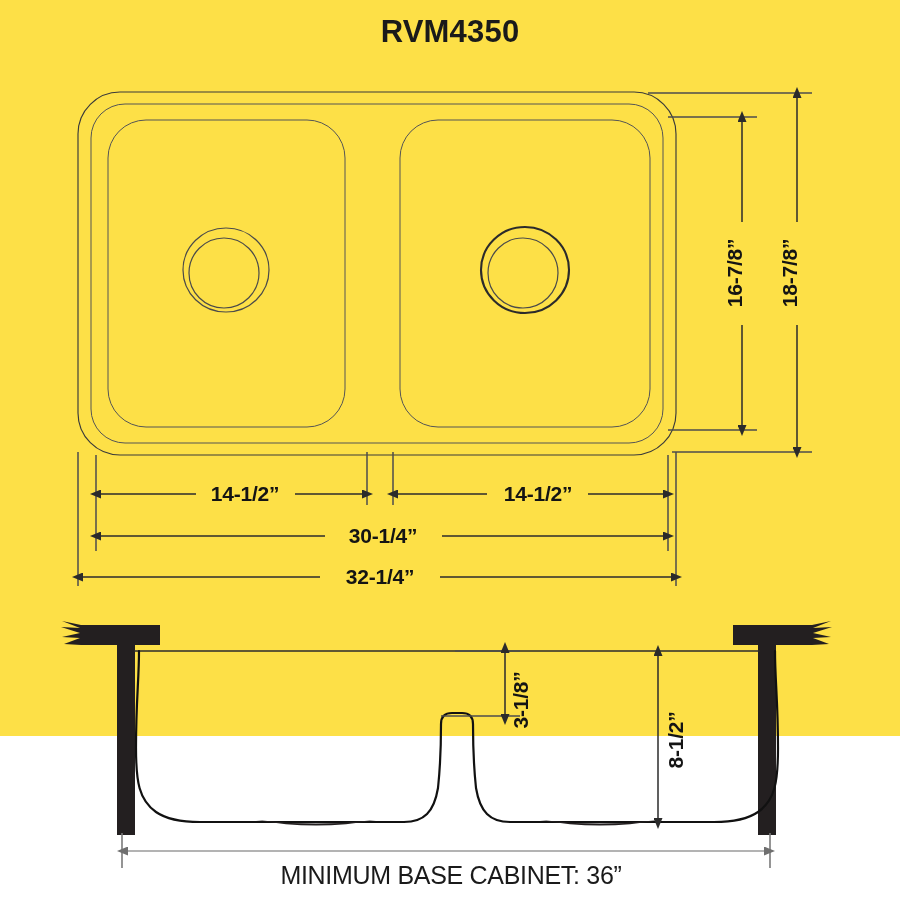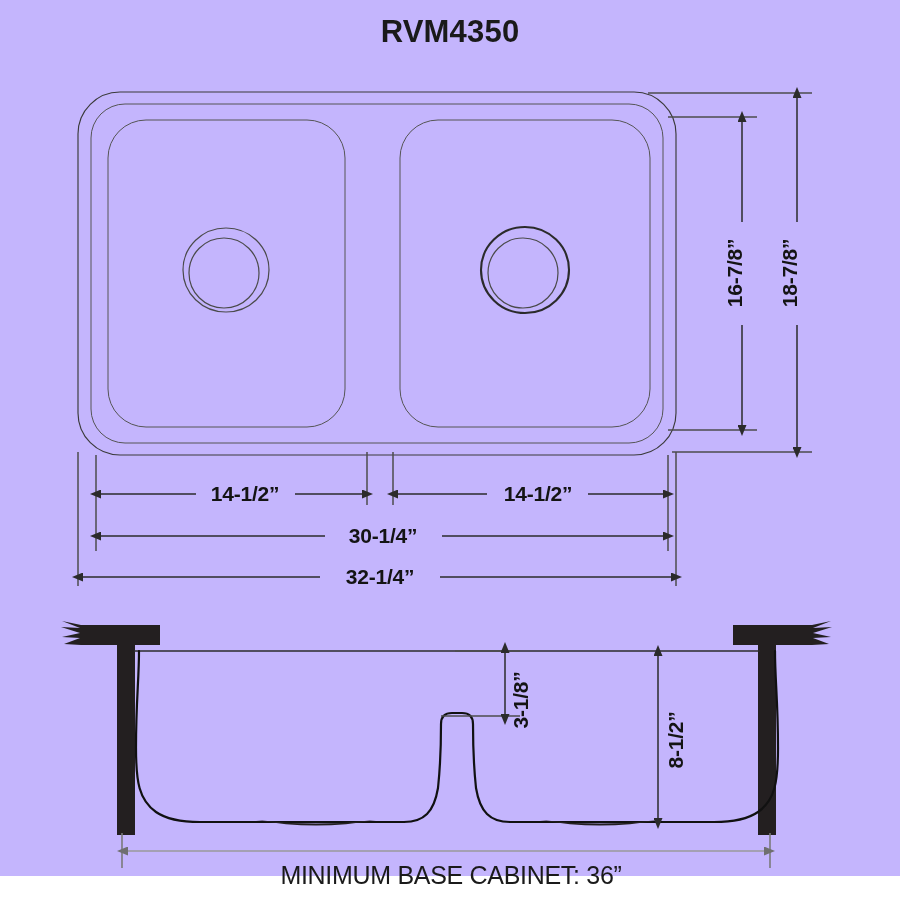--- a/index.html
+++ b/index.html
@@ -9,22 +9,22 @@
   }
   body {
     width: 900px;
     height: 900px;
     font-family: "Liberation Sans", sans-serif;
     overflow: hidden;
   }
   #sheet {
     position: relative;
     width: 900px;
-    height: 876px;
-    background: #c4b5fd;
+    height: 736px;
+    background: #fde047;
   }
   #title {
     position: absolute;
     top: 14px;
     left: 0;
     width: 900px;
     text-align: center;
     font-family: "Liberation Sans", sans-serif;
     font-size: 31px;
     font-weight: bold;

